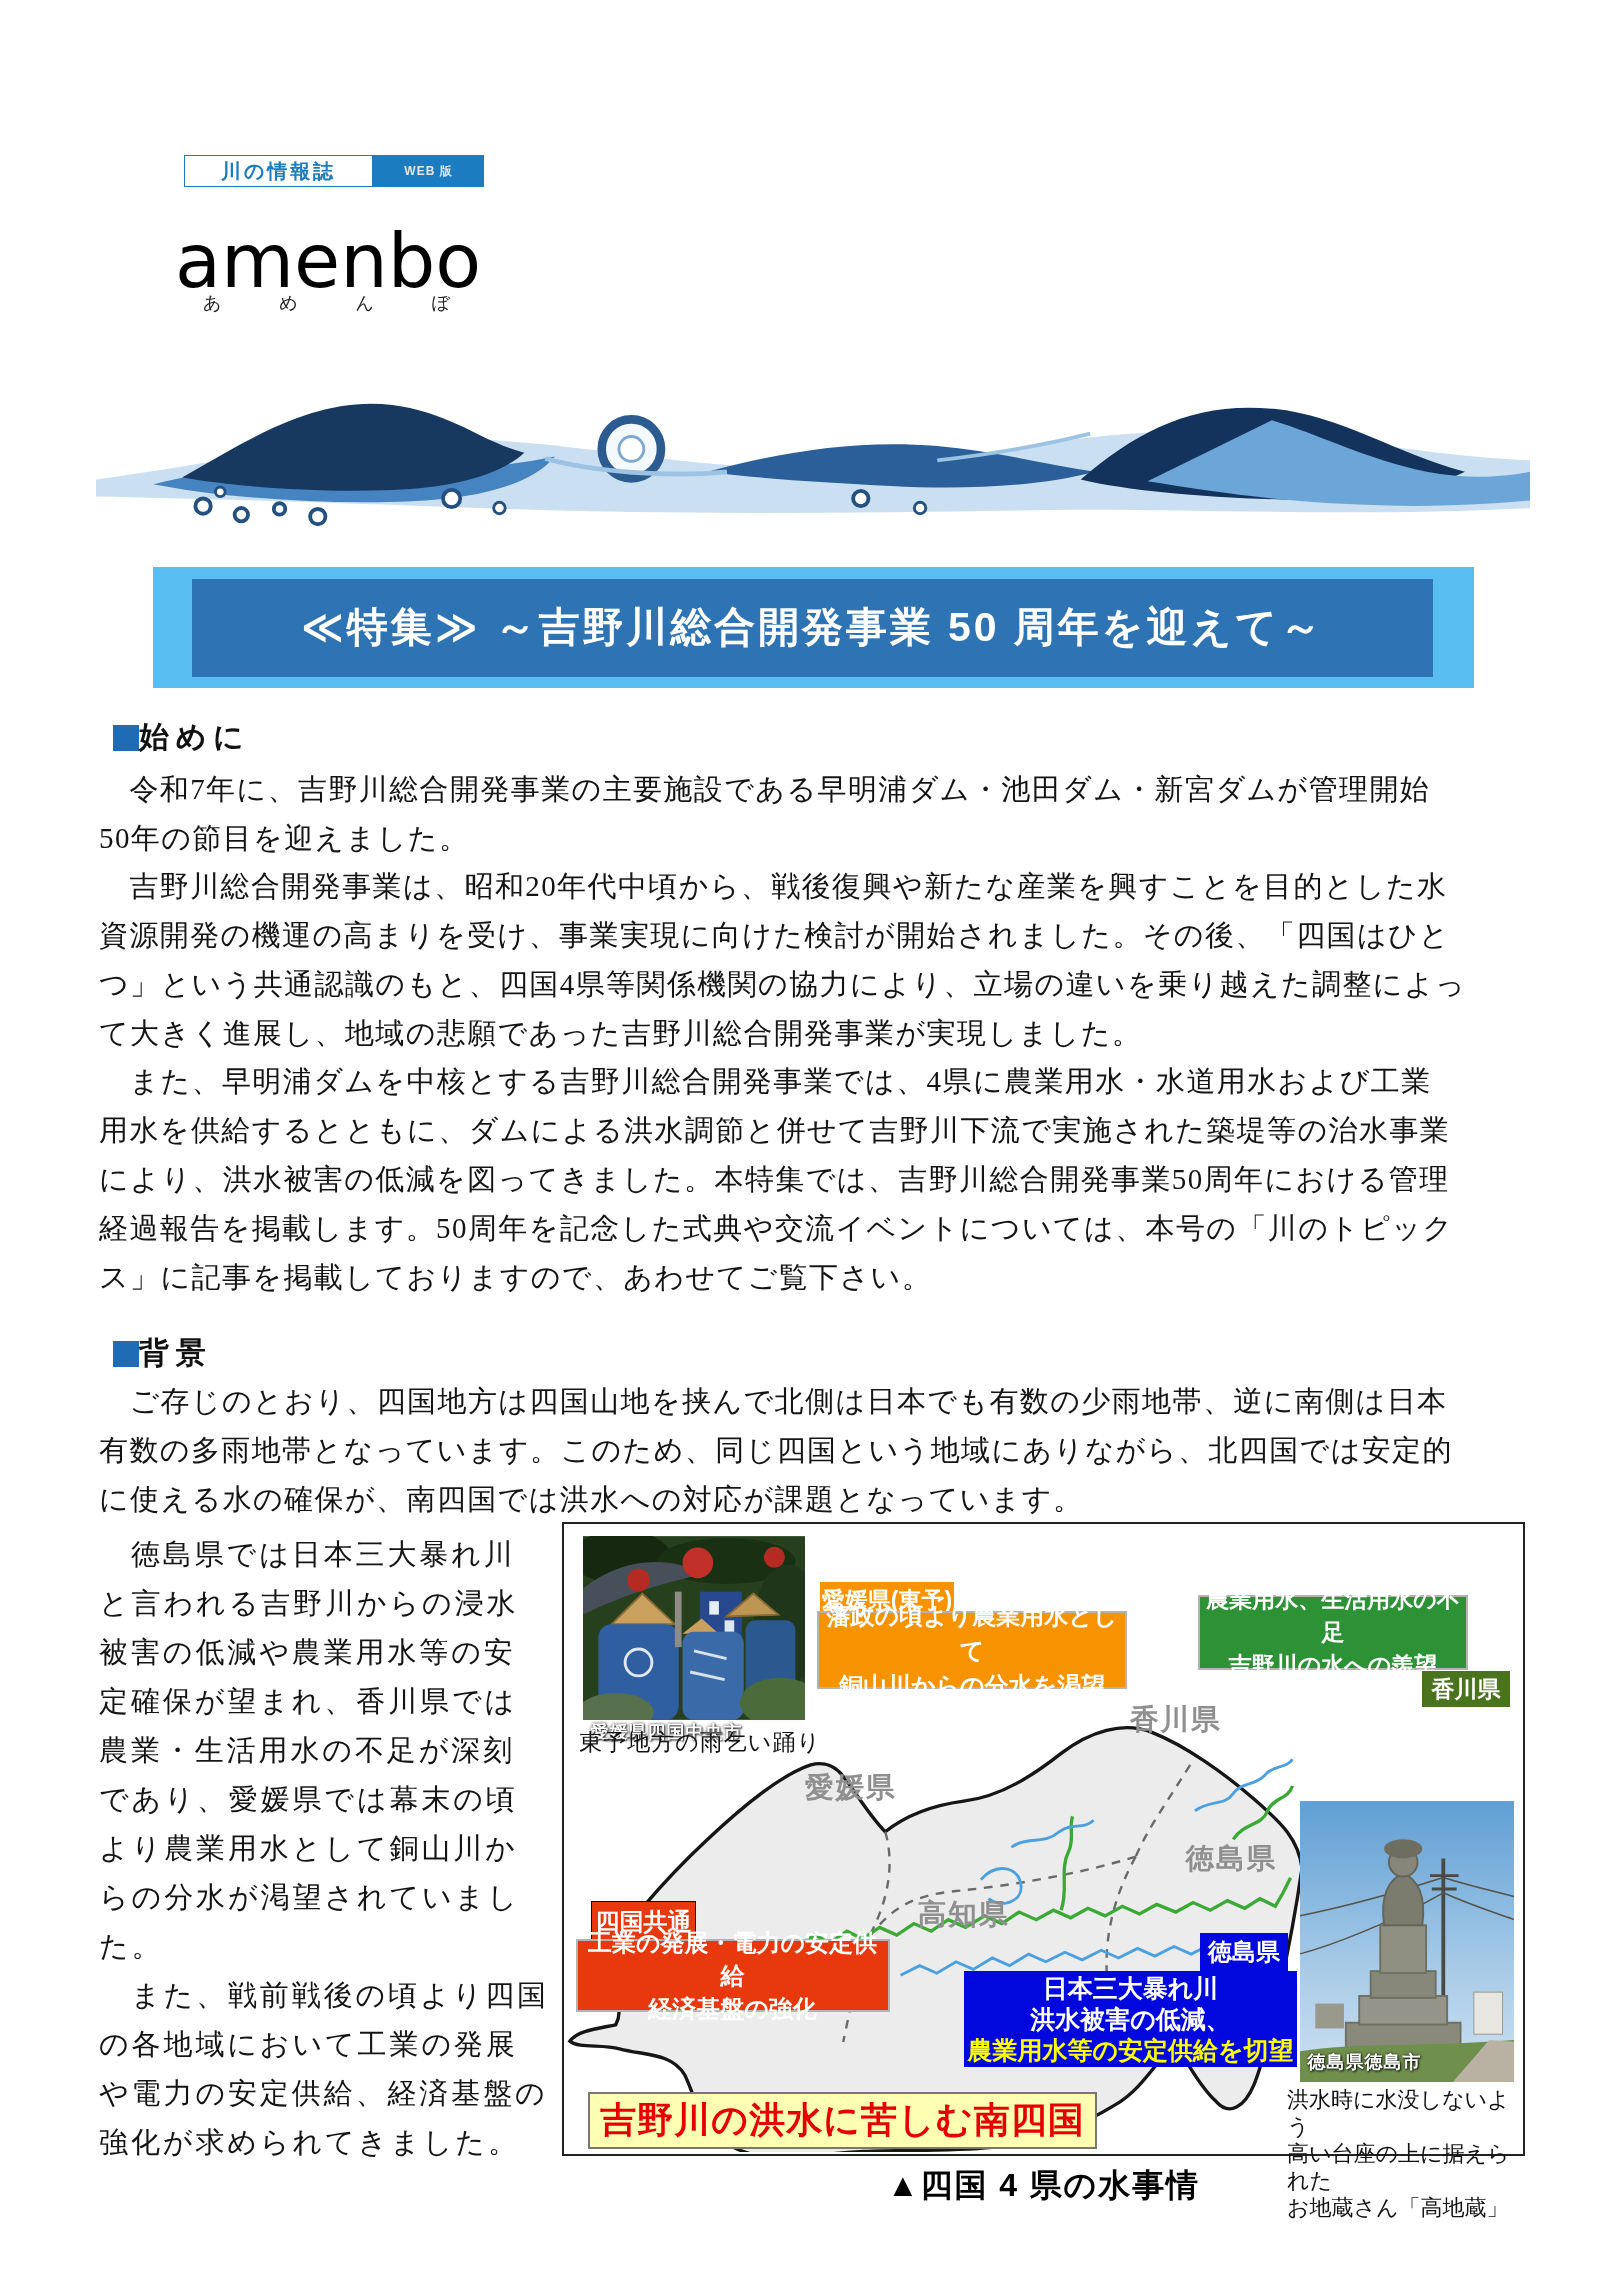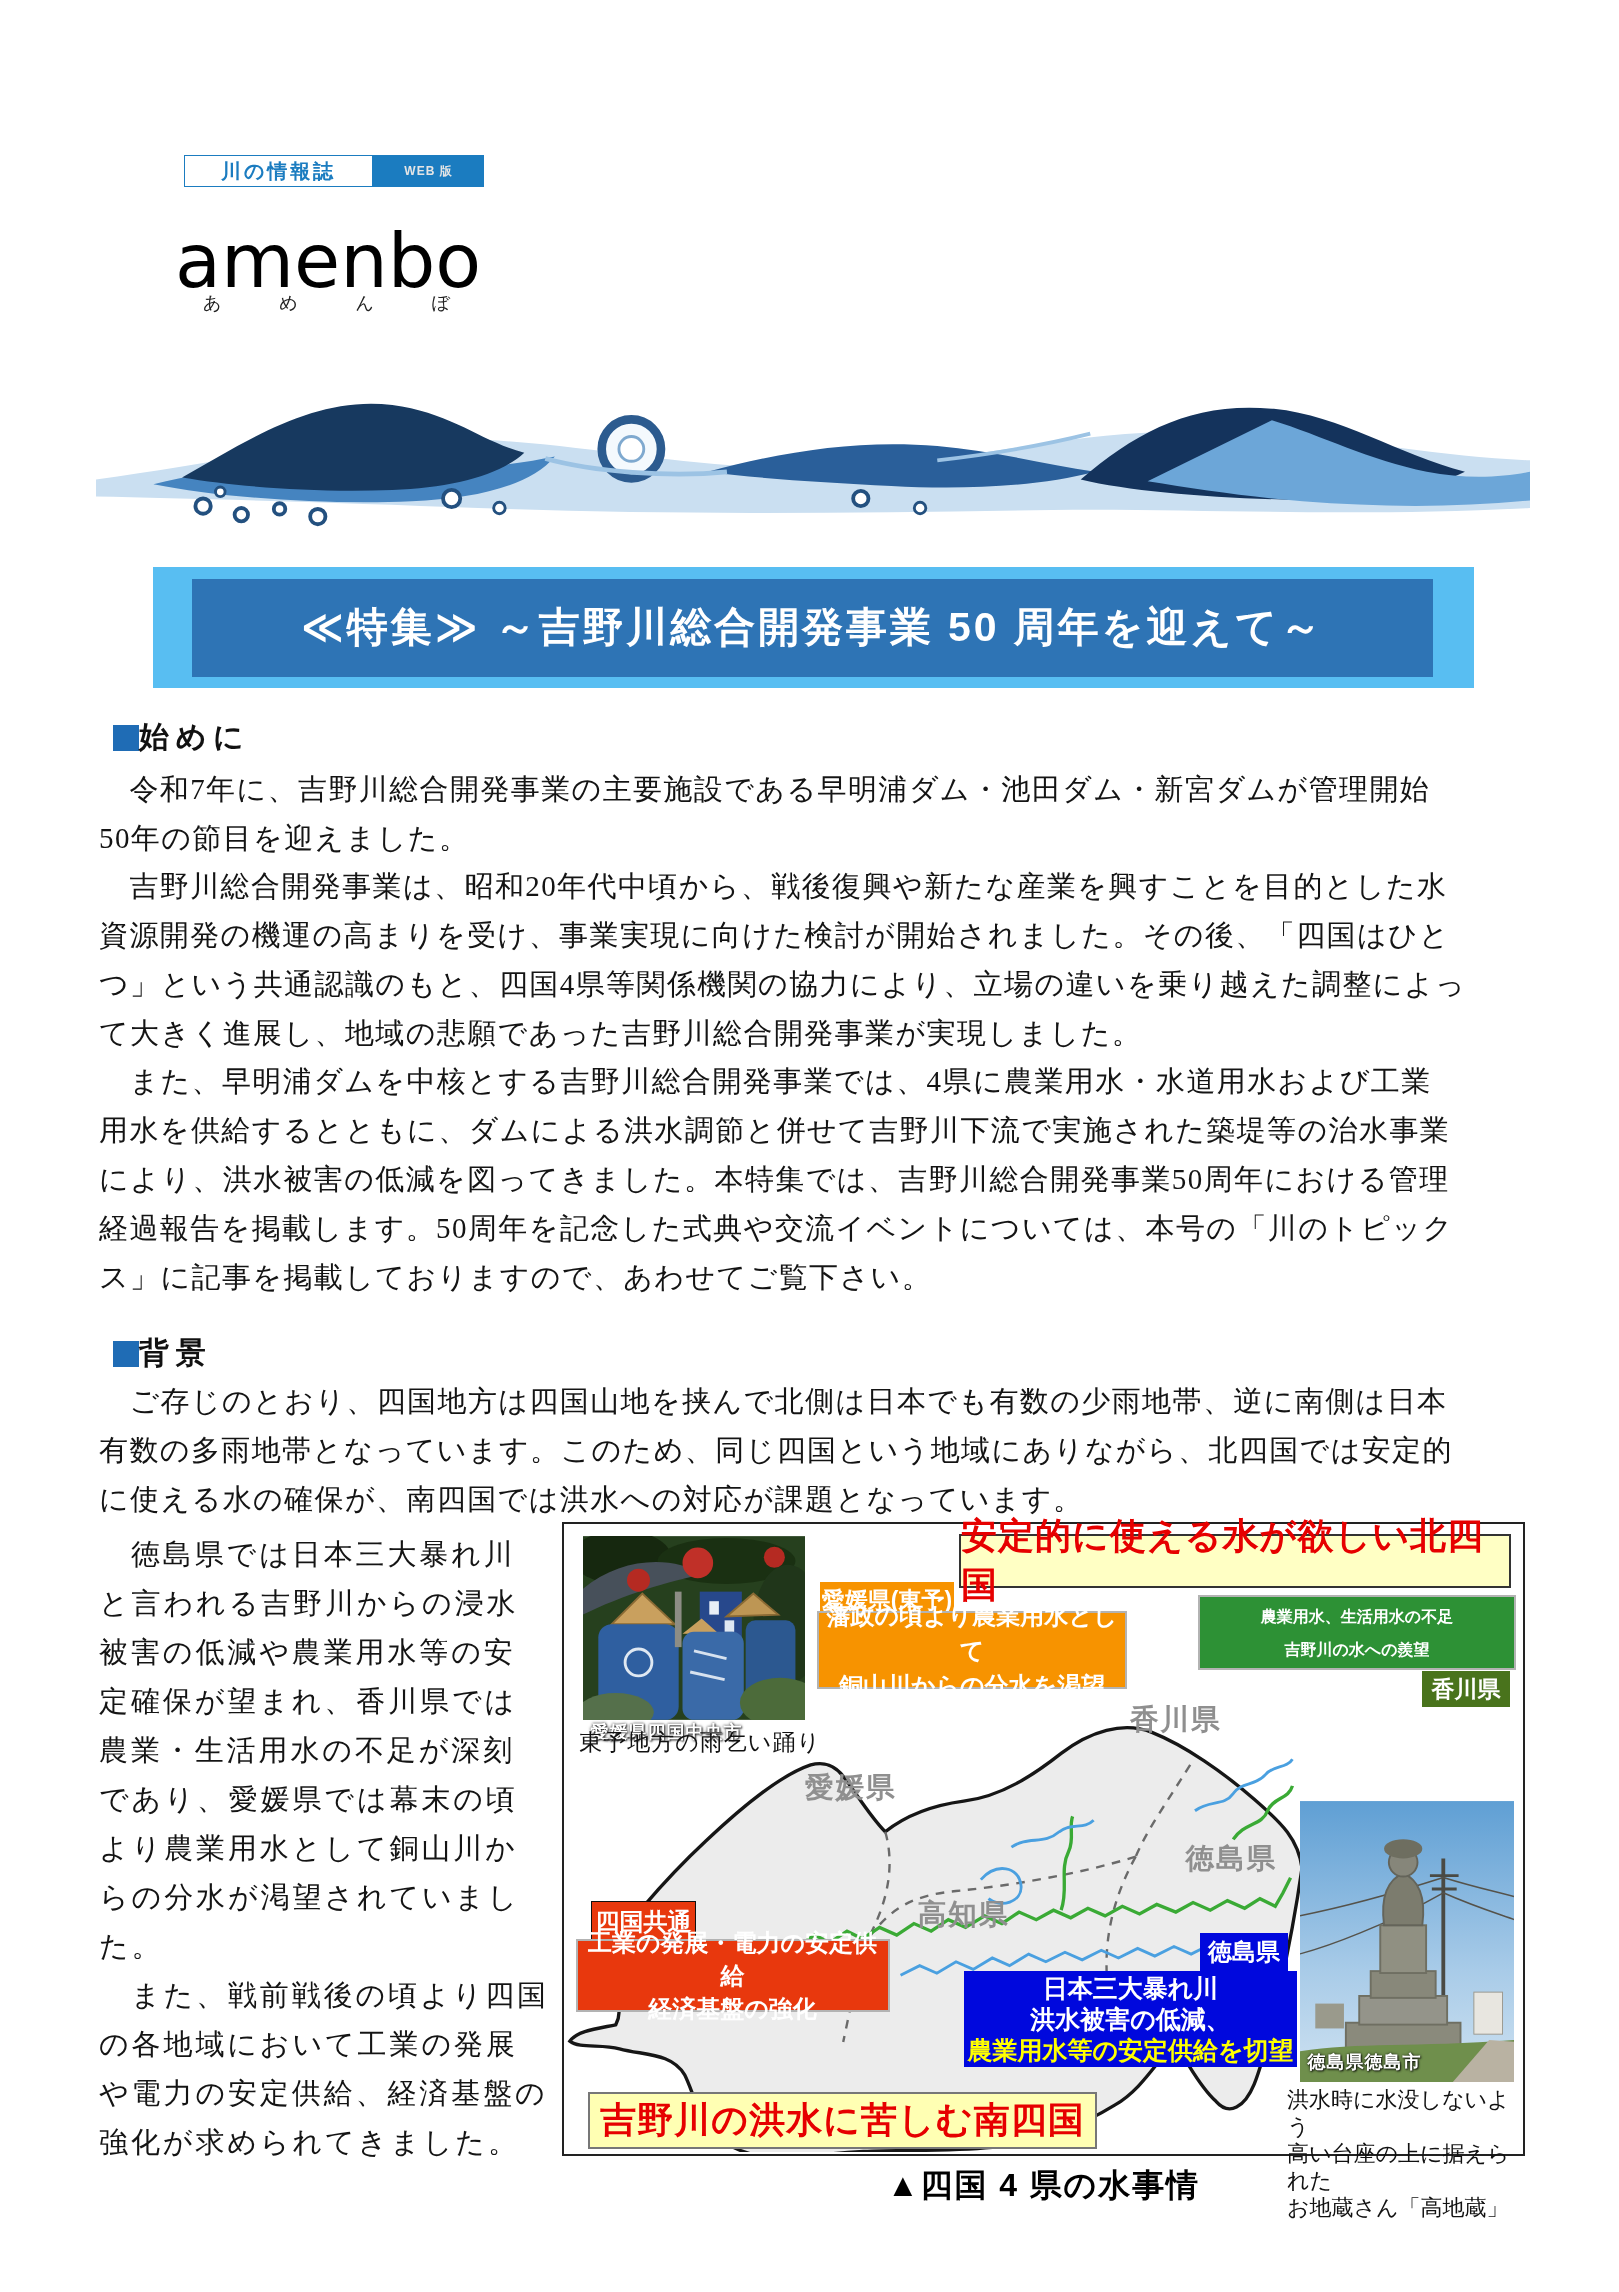--- a/index.html
+++ b/index.html
@@ -51,22 +51,22 @@
   .photo-cap { position:absolute; left:7.6px; bottom:7.6px; color:#fff; font-size:18px; font-weight:bold;
     text-shadow:0 0 2.9px rgba(0,0,0,.8), 1px 1px 1.9px rgba(0,0,0,.8); letter-spacing:1px; }
   .north-banner { left:395px; top:9.6px; width:552px; height:54px; background:#ffffc4;
     border:2.9px solid #333; color:#e60000; font-size:36px; font-weight:bold; letter-spacing:1px; }
   .south-banner { left:24px; top:568px; width:509px; height:57px; background:#ffffb3;
     border:2.9px solid #777; color:#e60000; font-size:36px; font-weight:bold; letter-spacing:1px; }
   .lab { color:#fff; font-weight:bold; text-align:center; }
   .ehime-label { left:256px; top:58px; width:134px; height:36px; background:#f79300; font-size:23px; }
   .ehime-box { left:253px; top:87px; width:310px; height:78px; background:#f79300;
     border:2.9px solid #b3b3b3; font-size:24px; line-height:35px; }
-  .kagawa-box { left:634px; top:71px; width:318px; height:75px; background:#2d9135;
-    border:2.9px solid #b3b3b3; font-size:16px; line-height:33px; }
+  .kagawa-box { left:634px; top:71px; width:270px; height:75px; background:#2d9135;
+    border:2.9px solid #b3b3b3; font-size:23px; line-height:33px; }
   .kagawa-label { left:858px; top:147px; width:88px; height:36px; background:#49731c; font-size:23px; }
   .common-label { left:27px; top:377px; width:105px; height:42px; background:#e8380d;
     border:1.9px solid #111; font-size:24px; }
   .common-box { left:11.5px; top:415px; width:314px; height:73px; background:#e8380d;
     border:2.9px solid #b3b3b3; font-size:24px; line-height:33px; }
   .toku-label { left:636px; top:409px; width:88px; height:38px; background:#0008dd; font-size:24px; }
   .toku-box { left:400px; top:447px; width:333px; height:96px; background:#0008dd;
     font-size:25px; line-height:31px; padding-top:1.9px; }
   .toku-box .hl { color:#ffff00; }
   .rain-note { left:15.3px; top:203px; font-size:23px; color:#111; letter-spacing:1px; }
@@ -209,21 +209,20 @@
         <circle cx="58" cy="132" r="14" fill="none" stroke="#dfe8f2" stroke-width="3"></circle>
         <path d="M116,120 L150,128 M112,142 L148,150" stroke="#d7e2ef" stroke-width="3" fill="none"></path>
         <rect x="96" y="58" width="7" height="58" fill="#8d8d85"></rect>
         <ellipse cx="206" cy="174" rx="42" ry="26" fill="#4c6b3a"></ellipse>
         <ellipse cx="34" cy="184" rx="40" ry="20" fill="#55704b"></ellipse>
       </svg>
       <div class="photo-cap">愛媛県四国中央市</div>
     </div>
     <div class="fig-el rain-note">東予地方の雨乞い踊り</div>
 
-    <div class="fig-el north-banner flexc">安定的に使える水が欲しい北四国</div>
 
     <div class="fig-el lab ehime-label flexc">愛媛県(東予)</div>
     <div class="fig-el lab ehime-box flexc pre">藩政の頃より農業用水として
 銅山川からの分水を渇望</div>
 
     <div class="fig-el lab kagawa-box flexc pre">農業用水、生活用水の不足
 吉野川の水への羨望</div>
     <div class="fig-el lab kagawa-label flexc">香川県</div>
 
     <div class="fig-el lab common-label flexc">四国共通</div>

